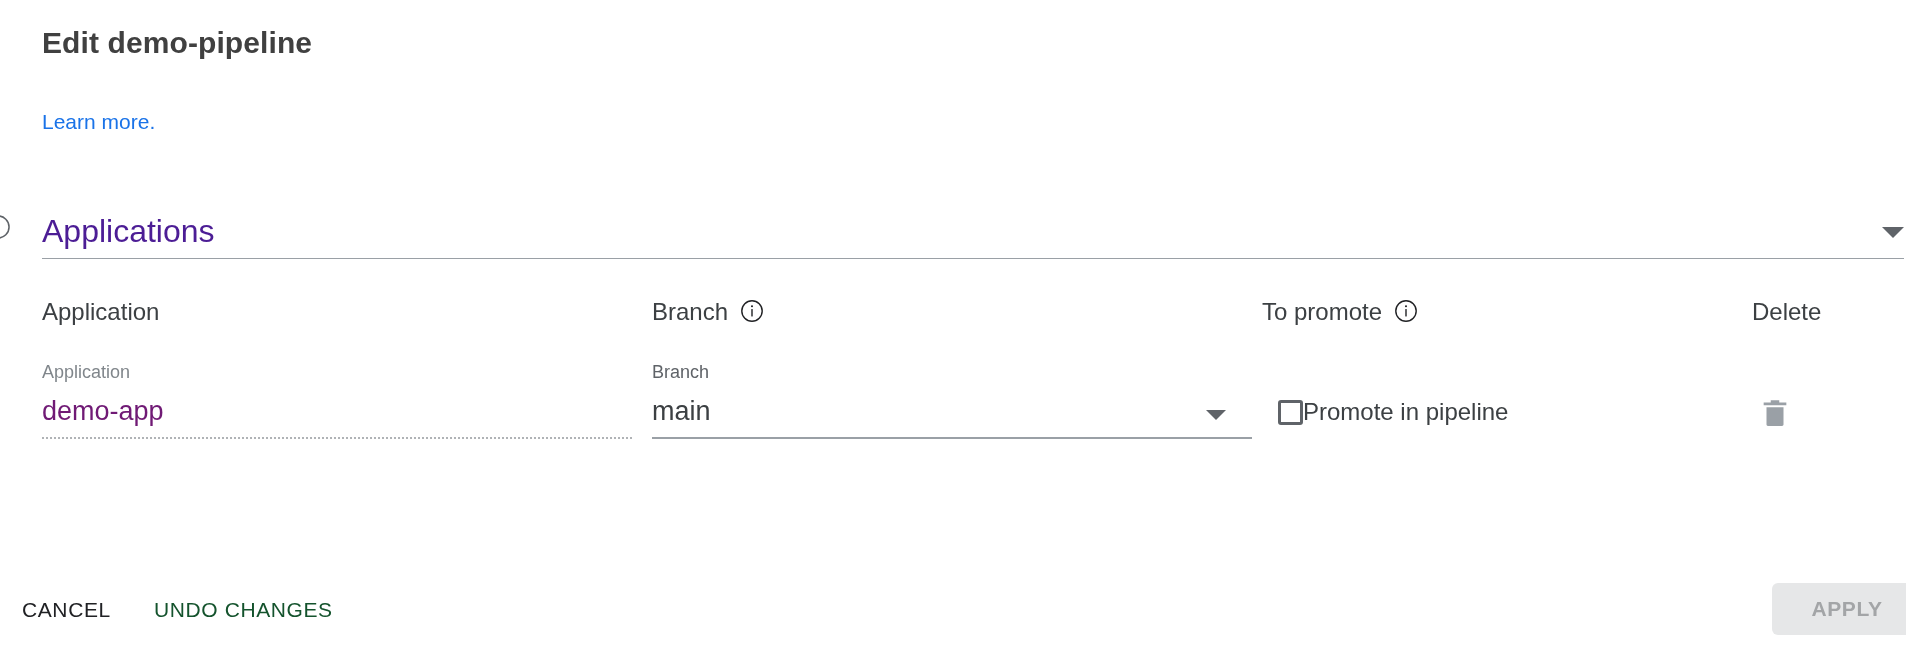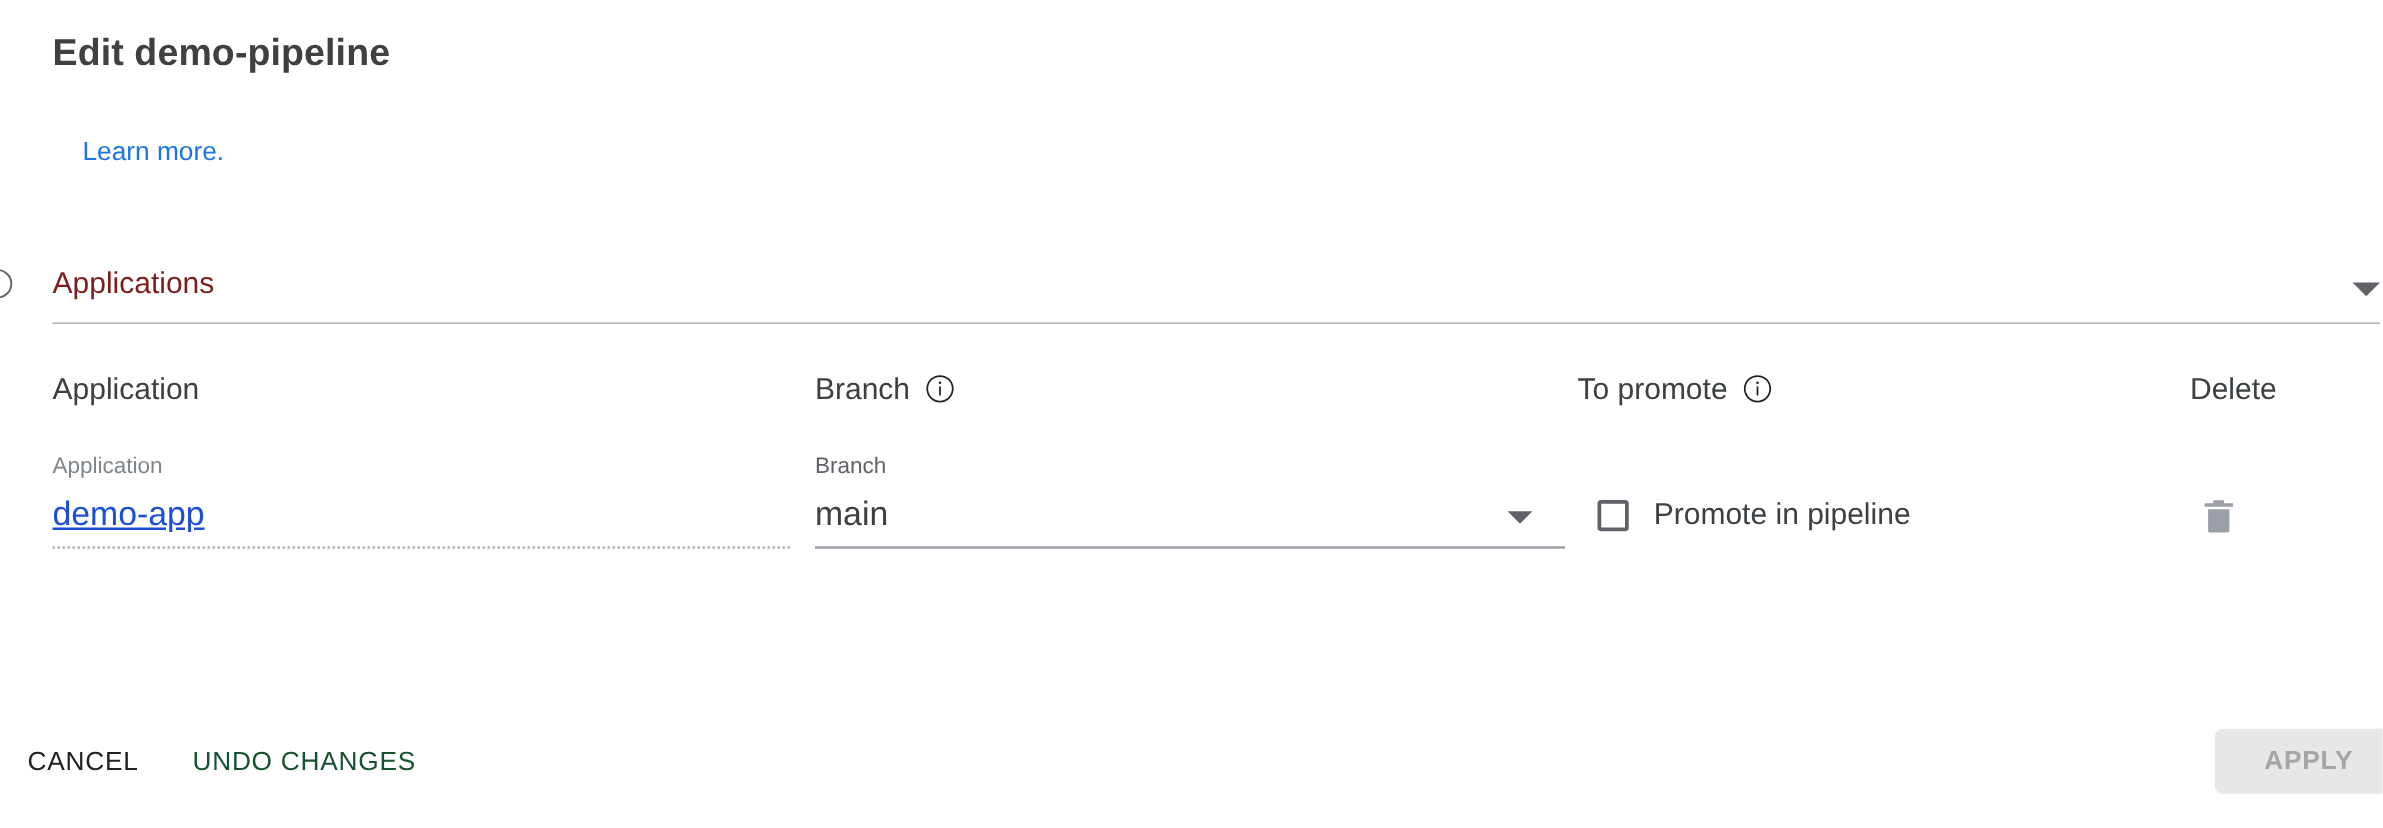--- a/index.html
+++ b/index.html
@@ -37,38 +37,37 @@
   
   .learn-more {
     position: absolute;
     left: 42px;
     top: 110px;
     font-size: 21px;
     color: #1a73e8;
     text-decoration: none;
     cursor: pointer;
     white-space: nowrap;
-    margin-left: 24px;
   }
 
   
   .app-select {
     position: absolute;
     left: 42px;
     top: 205px;
     width: 1862px;
     height: 54px;
     cursor: pointer;
   }
   .app-select-placeholder {
     position: absolute;
     left: 0;
     top: 8px;
-    font-size: 24px;
-    color: #7f1d1d;
+    font-size: 32px;
+    color: #4c1d95;
     white-space: nowrap;
   }
   .app-select-underline {
     position: absolute;
     left: 0;
     right: 0;
     bottom: 0;
     height: 1.4px;
     background: #9aa0a6;
   }
@@ -131,21 +130,21 @@
     color: #80868b;
     white-space: nowrap;
   }
   .field-value {
     position: absolute;
     font-size: 27px;
     white-space: nowrap;
   }
 
   .app-field-label   { left: 42px;  top: 362px; }
-  .app-field-value   { left: 42px;  top: 396px; color: #1d4ed8; text-decoration: underline; }
+  .app-field-value   { left: 42px;  top: 396px; color: #701a75; }
   .app-field-line {
     position: absolute;
     left: 42px;
     top: 437px;
     width: 590px;
     height: 0;
     border-bottom: 2px dotted #b0b3b6;
   }
 
   .branch-field-label { left: 652px; top: 362px; color: #5f6368; }
@@ -164,21 +163,20 @@
     top: 406px;
   }
 
   
   .checkbox-wrap {
     position: absolute;
     left: 1278px;
     top: 398px;
     display: flex;
     align-items: center;
-    gap: 20px;
     cursor: pointer;
   }
   .checkbox {
     width: 25px;
     height: 25px;
     border: 3px solid #5f6368;
     border-radius: 3px;
     background: #ffffff;
     box-sizing: border-box;
     flex: none;

